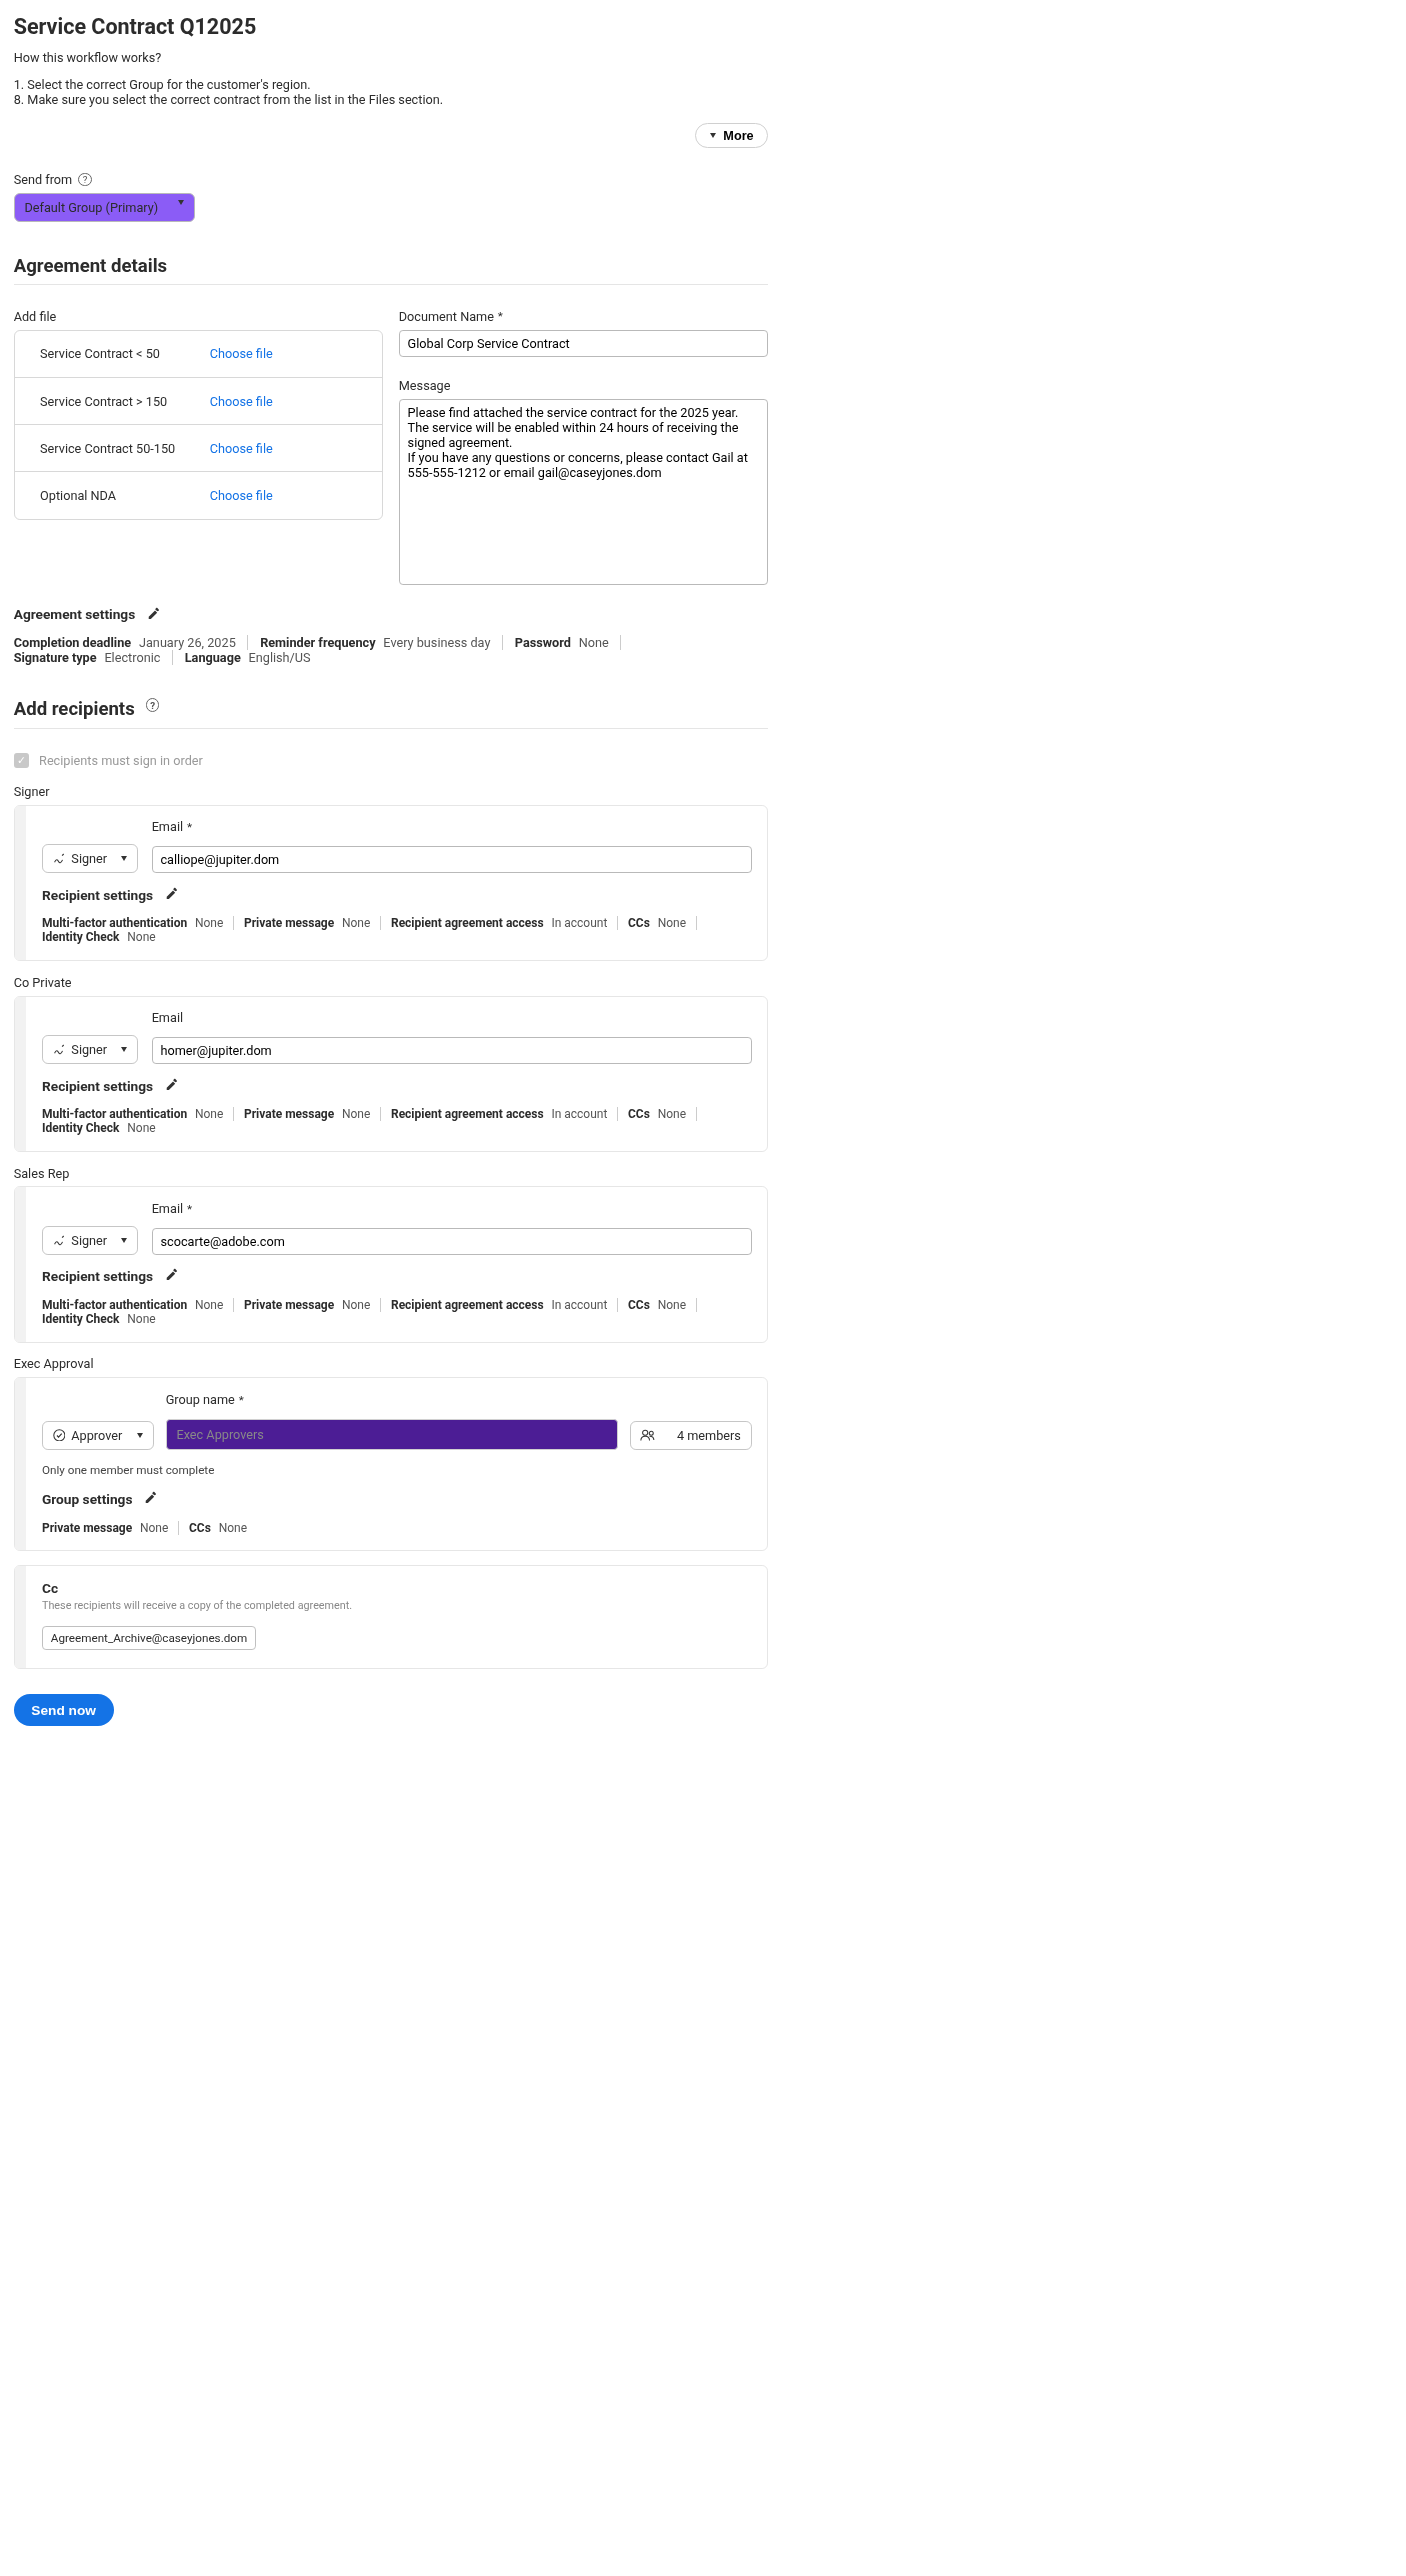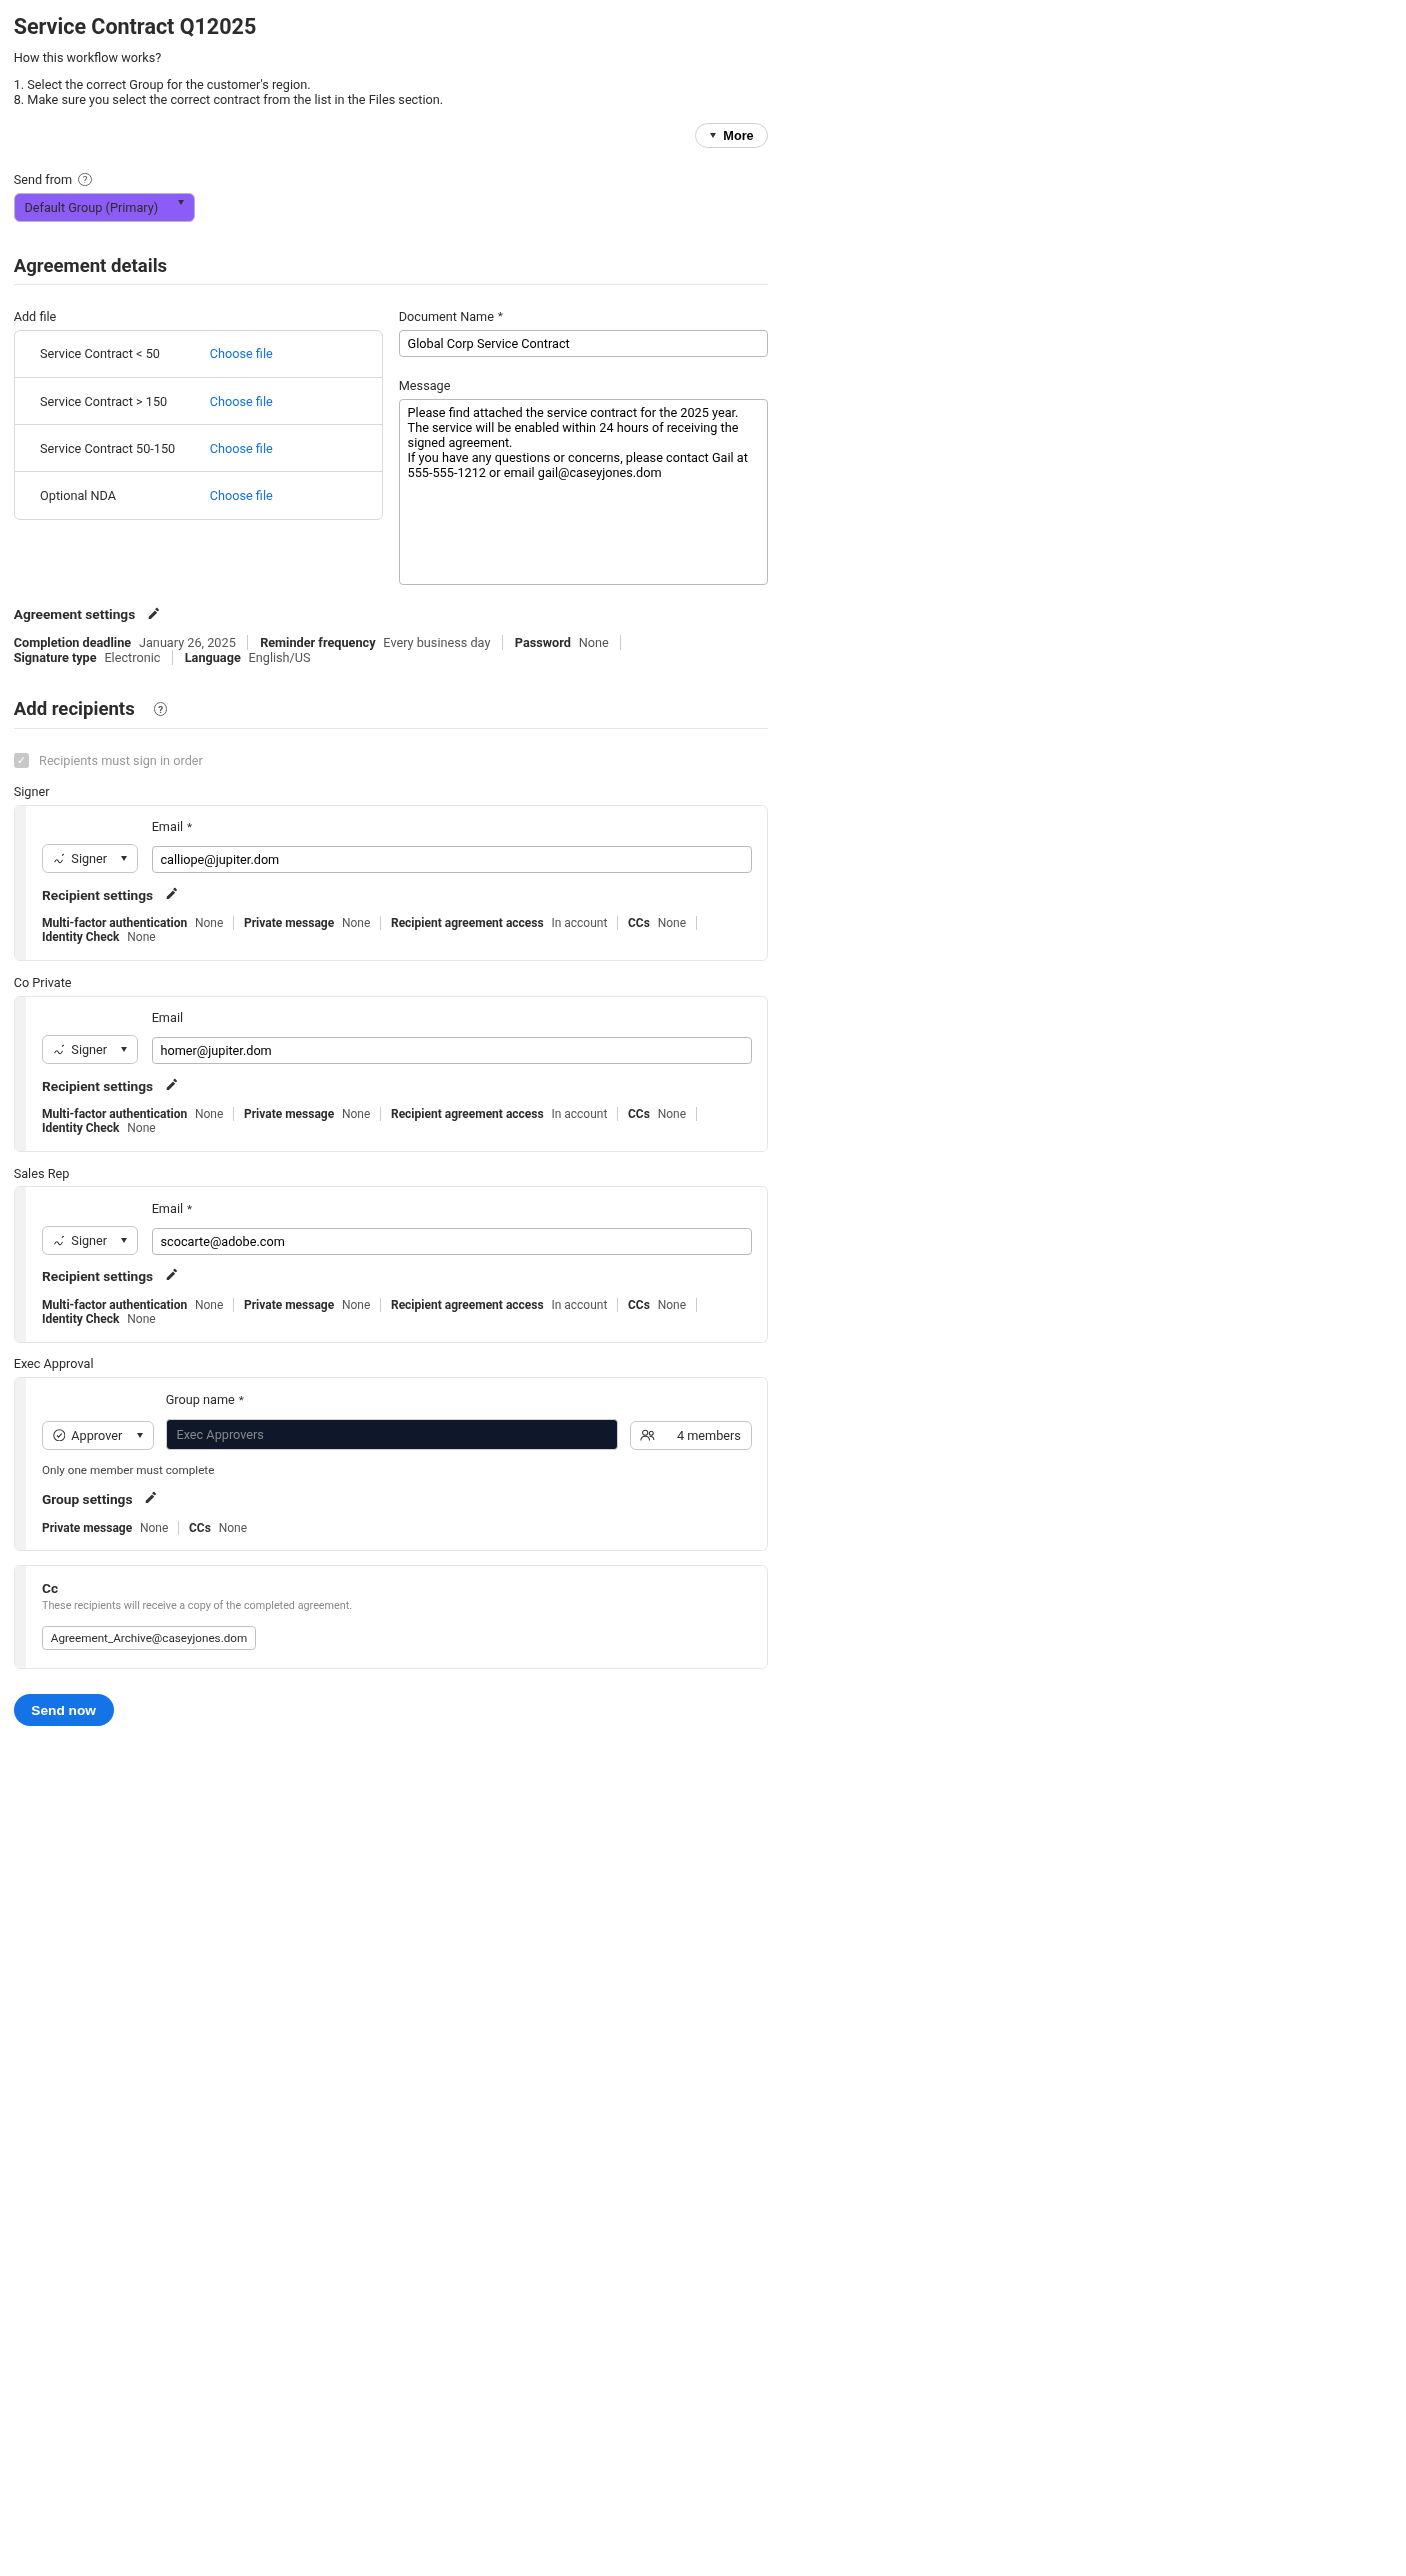--- a/index.html
+++ b/index.html
@@ -62,21 +62,21 @@
   .card-inner{flex:1;display:flex;flex-direction:column;gap:13.7px;}
   .role-email-row{display:flex;align-items:flex-end;gap:13.7px;}
   .role-box{border:1px solid #c6c6c6;border-radius:5.9px;display:flex;align-items:center;gap:7.8px;
     padding:5.9px 9.8px;font-size:12.7px;cursor:pointer;background:#fff;width:96px;justify-content:space-between;}
   .role-left{display:flex;align-items:center;gap:5.9px;}
   .email-col{flex:1;display:flex;flex-direction:column;gap:6px;}
   .sub-head{display:flex;gap:11.7px;font-weight:700;font-size:13.7px;}
   .sub-settings{display:flex;flex-wrap:wrap;font-size:12px;}
   .sub-settings .setting-pair{padding-right:9.8px;margin-right:9.8px;}
   .group-input-row{display:flex;align-items:flex-end;gap:11.7px;}
-  .group-field{flex:1;background:#0f172a;border:1px solid #d0d0d0;border-radius:3.9px;padding:6.8px 9.8px;color:#888;font-size:12.7px;}
+  .group-field{flex:1;background:#4c1d95;border:1px solid #d0d0d0;border-radius:3.9px;padding:6.8px 9.8px;color:#888;font-size:12.7px;}
   .members-pill{border:1px solid #c6c6c6;border-radius:5.9px;padding:5.9px 9.8px;font-size:12.7px;display:flex;align-items:center;gap:21px;cursor:pointer;background:#fff;margin-top:15px;}
   .note{font-size:11.7px;color:#444;}
   .cc-card{border:1px solid #e6e6e6;border-radius:5.9px;padding:13.7px 17.6px 17.6px;display:flex;gap:0;margin-bottom:25.4px;}
   .cc-title{font-weight:700;font-size:13.7px;margin-bottom:3.9px;}
   .cc-desc{font-size:10.8px;color:#888;margin-bottom:13.7px;}
   .chip{display:inline-block;border:1px solid #c0c0c0;border-radius:3.9px;padding:3.9px 7.8px;font-size:11.7px;}
   .send-btn{background:#1473e6;color:#fff;border:none;border-radius:17.6px;padding:8.8px 17.6px;font-size:13.7px;font-weight:700;cursor:pointer;}
   svg{display:block;}
 </style>
 </head>
@@ -172,21 +172,21 @@
       <span class="setting-key">Signature type</span>
       <span class="setting-val">Electronic</span>
     </span>
     <span class="setting-pair">
       <span class="setting-key">Language</span>
       <span class="setting-val">English/US</span>
     </span>
   </div>
 
 
-<h2 class="section-title small" style="display:flex;align-items:center;gap:19px;">
+<h2 class="section-title small" style="display:flex;gap:11px;">
   <span>Add recipients</span>
   <span class="help-circle">?</span>
 </h2>
 <hr class="rule">
 
 <div class="chk-row">
   <span class="chk-box">✓</span>
   <span>Recipients must sign in order</span>
 </div>
 

